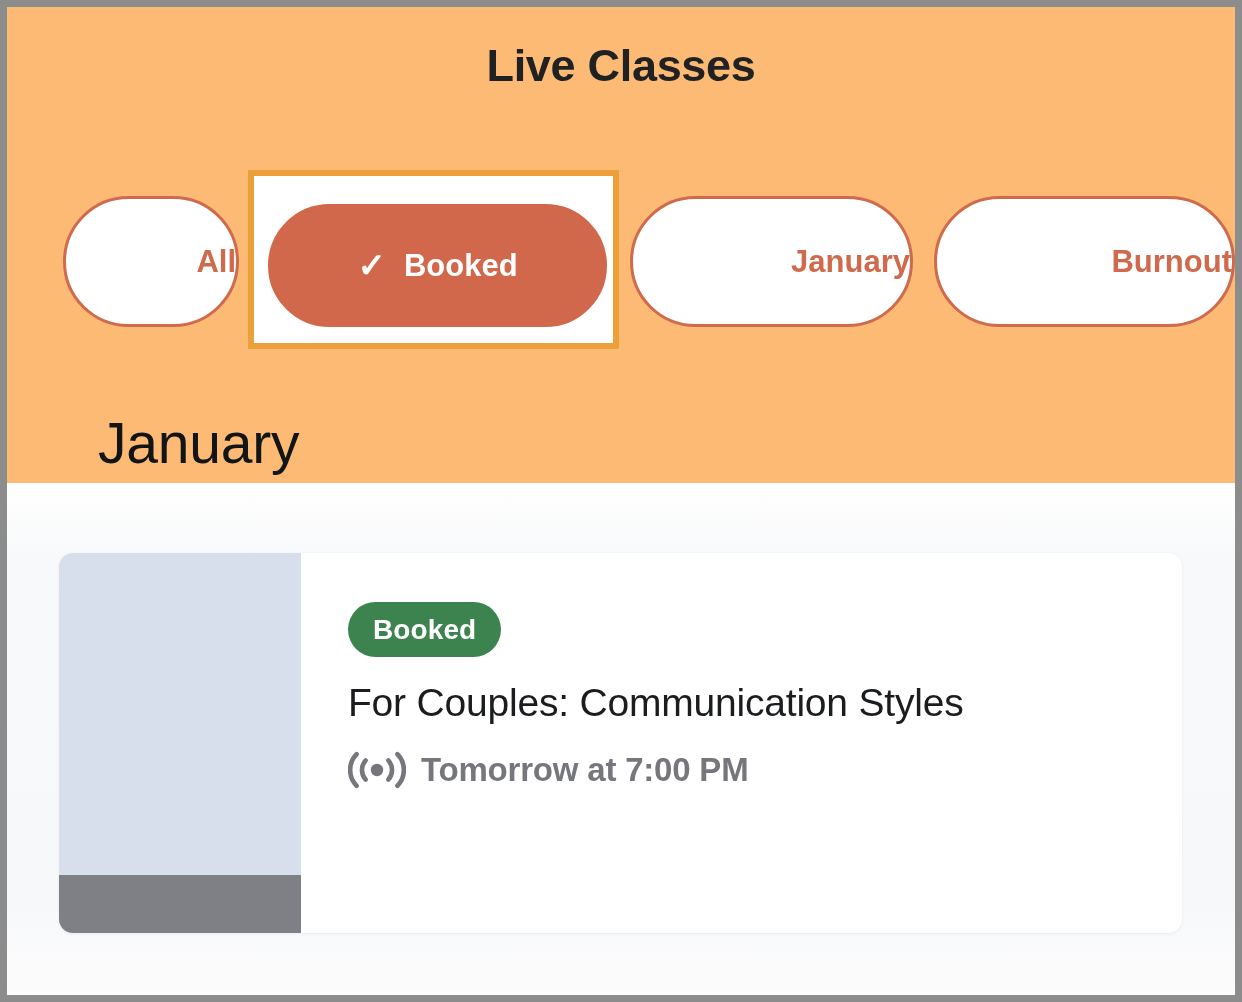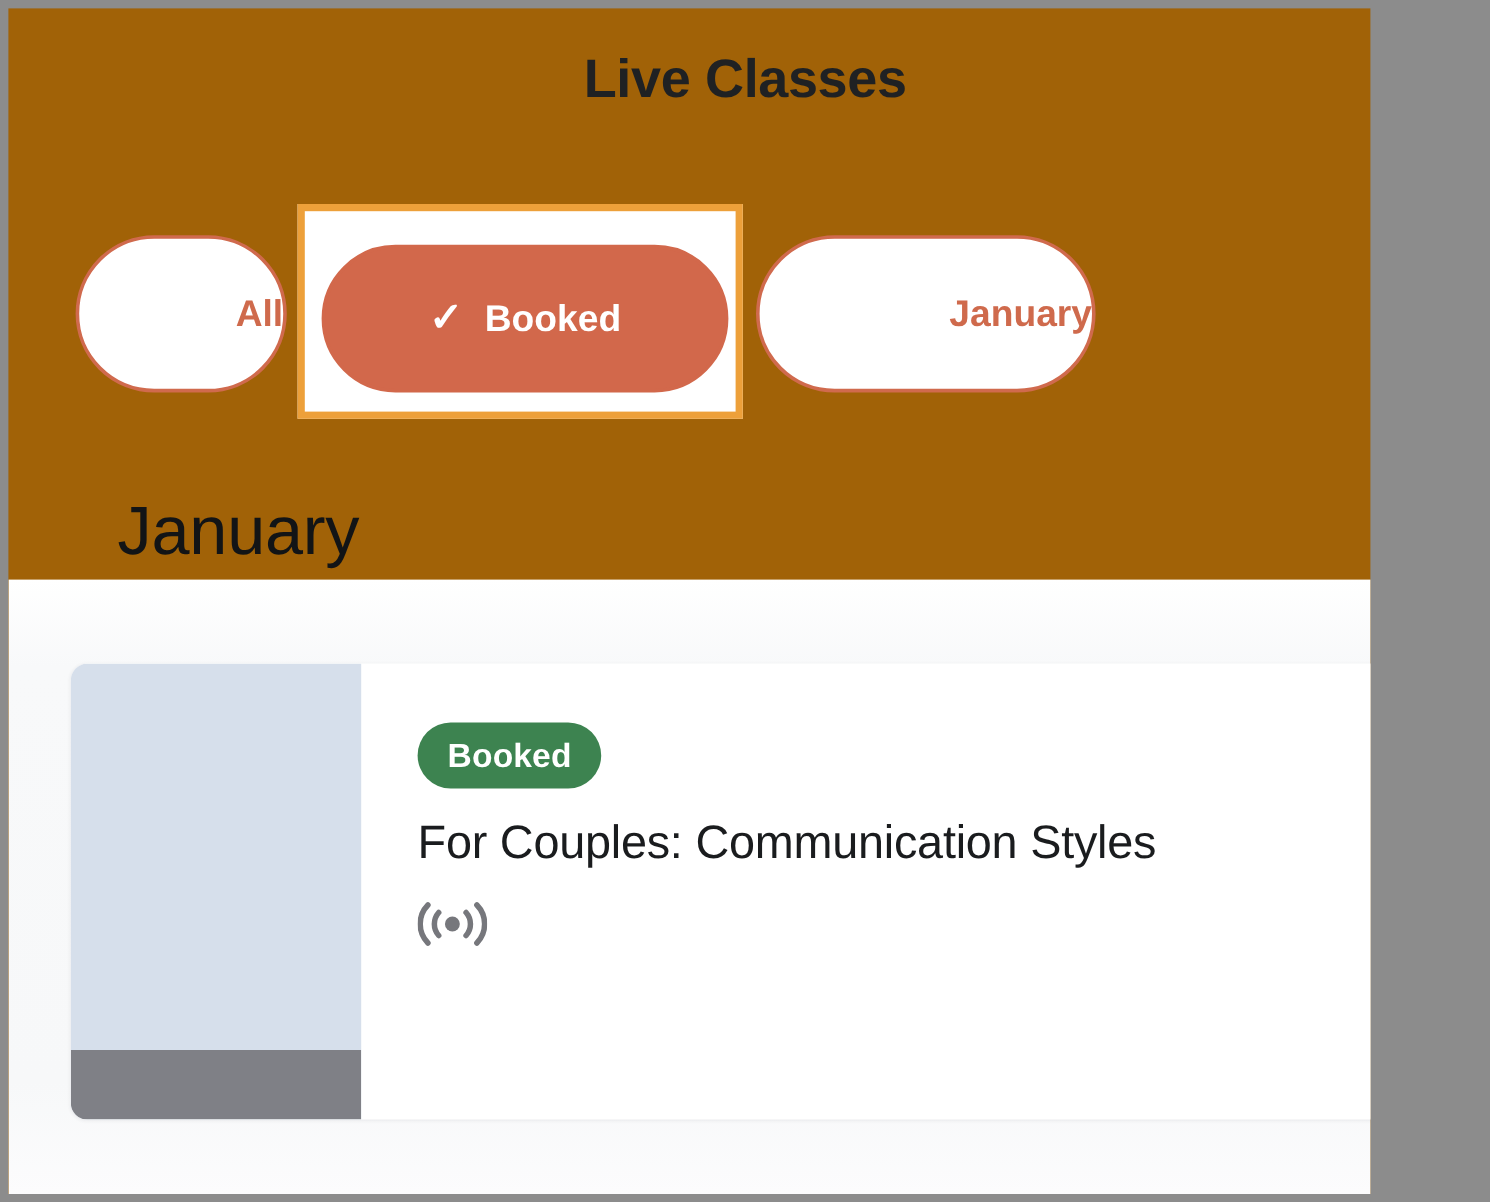--- a/index.html
+++ b/index.html
@@ -13,23 +13,23 @@
     overflow: hidden;
     font-family: "Liberation Sans", sans-serif;
     -webkit-font-smoothing: antialiased;
   }
 
   
   #app-frame {
     position: absolute;
     left: 7px;
     top: 7px;
-    width: 1135px;
+    width: 1228px;
     height: 988px;
-    background: #a16207;
+    background: #fdba74;
     overflow: hidden;
   }
 
   
   #page-title {
     position: absolute;
     left: 0;
     top: 33px;
     width: 1228px;
     text-align: center;
@@ -229,20 +229,23 @@
       <div class="chip chip-filled" id="chip-booked">
         <span class="check-icon">✓</span>
         <span>Booked</span>
       </div>
     </div>
 
     <div class="chip chip-outline" id="chip-anxiety">
       <span>January</span>
     </div>
 
+    <div class="chip chip-outline" id="chip-burnout">
+      <span>Burnout</span>
+    </div>
 
   </div>
 
   <div id="month-header">January</div>
 
   <div id="class-list-region">
 
     <div id="class-card">
 
       <div id="class-thumbnail">
@@ -256,20 +259,21 @@
         <div id="class-title">For Couples: Communication Styles</div>
 
         <div id="class-time-row">
           <svg class="live-icon" viewBox="0 0 58 44">
             <circle cx="29" cy="22" r="6.2" fill="#76777c"></circle>
             <path d="M17.6 12.4 A14.5 14.5 0 0 0 17.6 31.6" stroke="#76777c" stroke-width="4.6" fill="none" stroke-linecap="round"></path>
             <path d="M40.4 12.4 A14.5 14.5 0 0 1 40.4 31.6" stroke="#76777c" stroke-width="4.6" fill="none" stroke-linecap="round"></path>
             <path d="M8.6 6.2 A22.6 22.6 0 0 0 8.6 37.8" stroke="#76777c" stroke-width="4.6" fill="none" stroke-linecap="round"></path>
             <path d="M49.4 6.2 A22.6 22.6 0 0 1 49.4 37.8" stroke="#76777c" stroke-width="4.6" fill="none" stroke-linecap="round"></path>
           </svg>
+          <span id="class-time-text">Tomorrow at 7:00 PM</span>
         </div>
 
       </div>
 
     </div>
 
   </div>
 
 </div>
 

